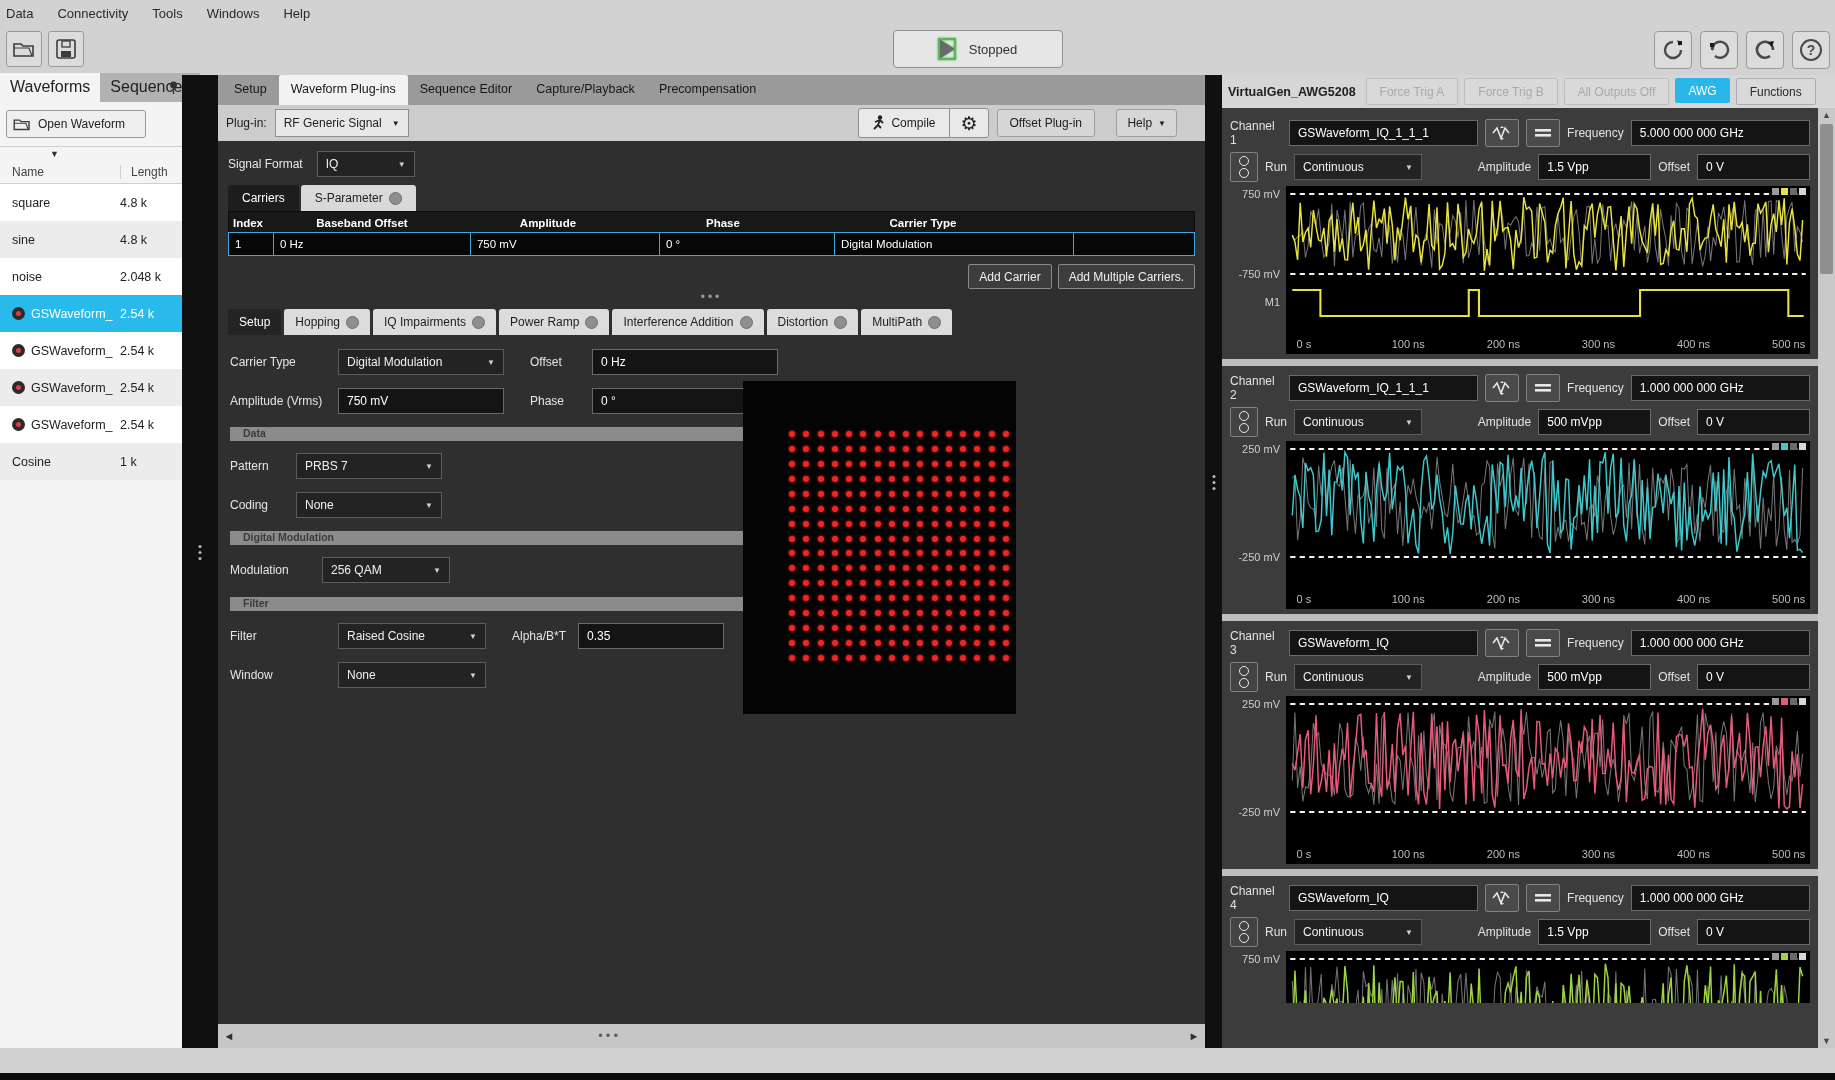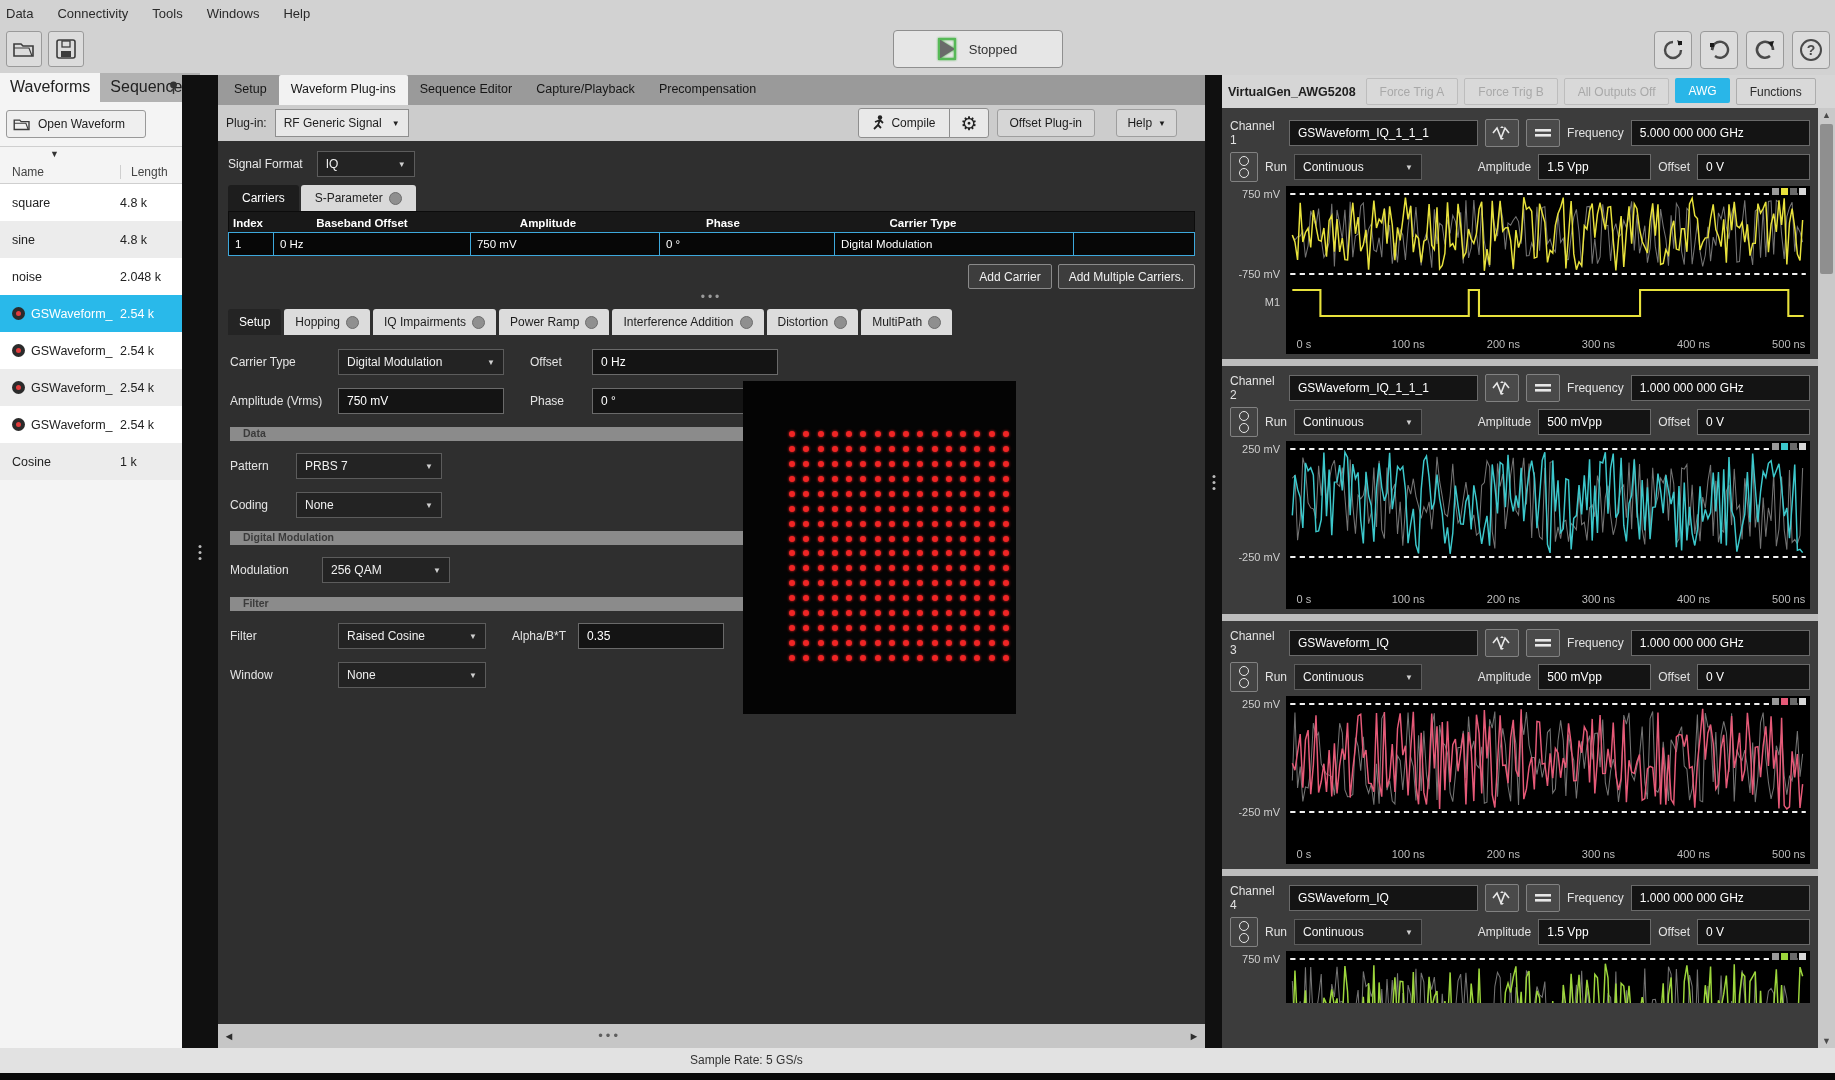--- a/index.html
+++ b/index.html
@@ -994,17 +994,14 @@
           </div>
         <div class="rp-scroll">
           <span class="sa" style="top:2px">▲</span>
           <div class="rp-thumb"></div>
           <span class="sa" style="bottom:2px">▼</span>
         </div>
       </div>
     </div>
   </div>
 
-  <div class="statusbar">
-    <span>Sample Rate: 5 GS/s</span>
-  </div>
   <div class="bstrip"></div>
 </div>
 
 </body></html>

